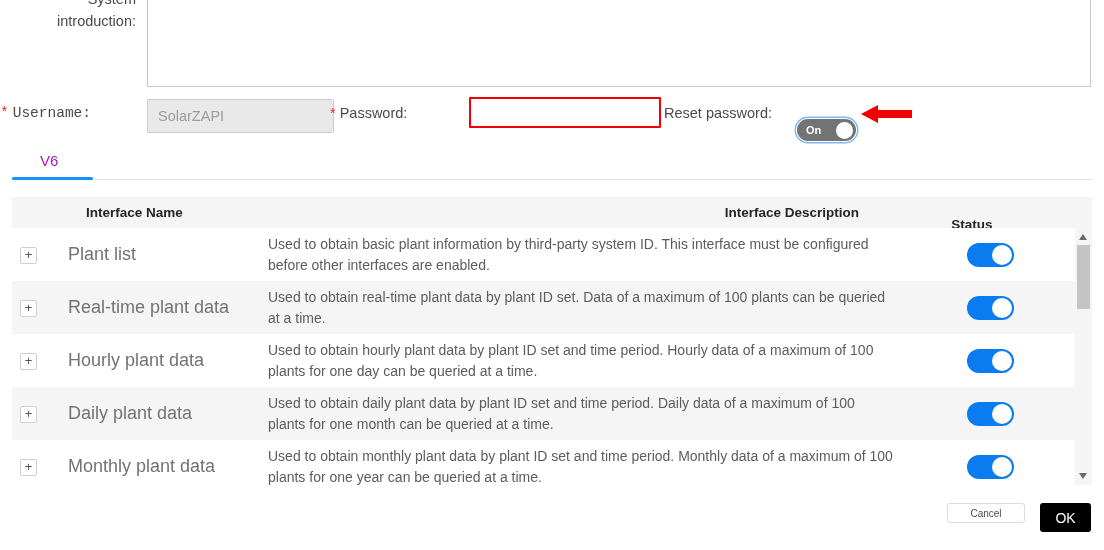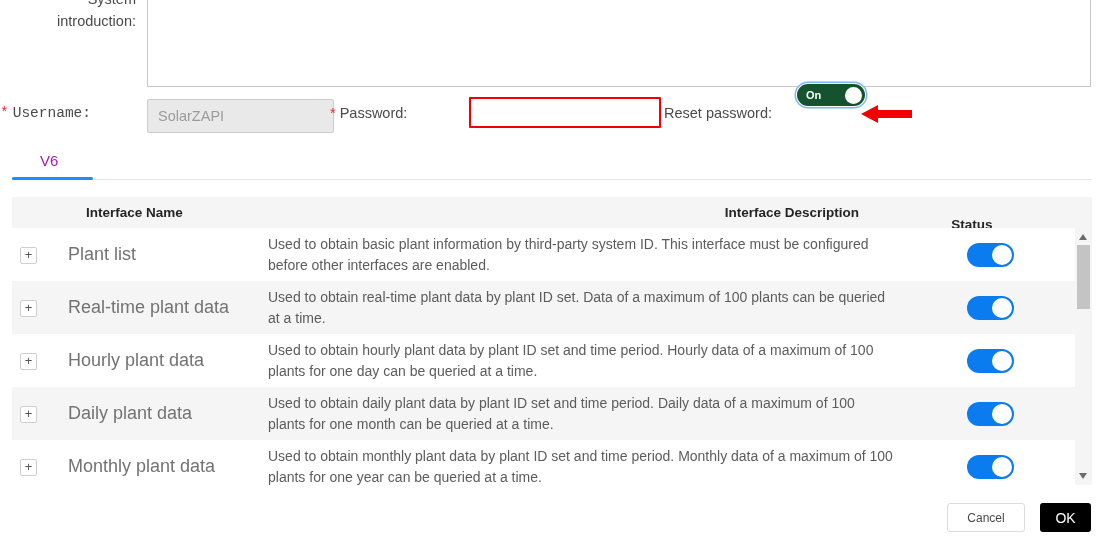--- a/index.html
+++ b/index.html
@@ -30,22 +30,22 @@
     color:#9c9c9c; font-size:14.5px; padding:16px 10px;
     font-family:"Liberation Sans", sans-serif;
   }
   .input-password {
     position:absolute; left:469px; top:97px; width:192px; height:31px;
     background:#fff; border:2px solid #f20000; border-radius:1px;
     font-size:14.5px; padding:0 8px; outline:none;
     font-family:"Liberation Sans", sans-serif;
   }
   .mini-toggle {
-    position:absolute; left:797px; top:84px; width:68px; height:22px;
-    border-radius:11px; background:#14532d; cursor:pointer;
+    position:absolute; left:797px; top:119px; width:59px; height:22px;
+    border-radius:11px; background:#737373; cursor:pointer;
     box-shadow:0 0 0 1px #fff, 0 0 0 2.5px #7db8f3;
   }
   .mini-toggle .on-text { position:absolute; left:9px; top:4.5px; font-size:11px; font-weight:bold; color:#fff; }
   .mini-toggle .knob { position:absolute; top:2.5px; right:3px; width:17px; height:17px; border-radius:50%; background:#fff; }
   .red-arrow { position:absolute; left:861px; top:105px; width:52px; height:18px; }
   .red-arrow .head { position:absolute; left:0; top:0; width:0; height:0;
     border-top:9px solid transparent; border-bottom:9px solid transparent; border-right:17px solid #f20000; }
   .red-arrow .tail { position:absolute; left:15px; top:5px; width:36px; height:8px; background:#f20000; }
 
   
@@ -81,23 +81,23 @@
   
   .sbar { position:relative; width:17px; background:#f5f5f5; cursor:pointer; }
   .sbar .arr-up { position:absolute; top:6px; left:4px; width:0; height:0;
     border-left:4.5px solid transparent; border-right:4.5px solid transparent; border-bottom:6px solid #6b6b6b; }
   .sbar .arr-down { position:absolute; bottom:6px; left:4px; width:0; height:0;
     border-left:4.5px solid transparent; border-right:4.5px solid transparent; border-top:6px solid #6b6b6b; }
   .sbar .thumb { position:absolute; top:17px; left:2px; width:13px; height:64px; background:#c4c4c4; }
 
   
   .btn-cancel {
-    position:absolute; left:947px; top:503px; width:78px; height:29px;
+    position:absolute; left:947px; top:503px; width:78px; height:20px;
     background:#fff; border:1px solid #dcdcdc; border-radius:3px;
-    font-size:12px; color:#4a4a4a; cursor:pointer;
+    font-size:10px; color:#4a4a4a; cursor:pointer;
     font-family:"Liberation Sans", sans-serif;
   }
   .btn-ok {
     position:absolute; left:1040px; top:503px; width:51px; height:29px;
     background:#000000; border:none; border-radius:3px;
     font-size:14px; color:#fff; cursor:pointer;
     font-family:"Liberation Sans", sans-serif;
   }
 </style>
 </head>

